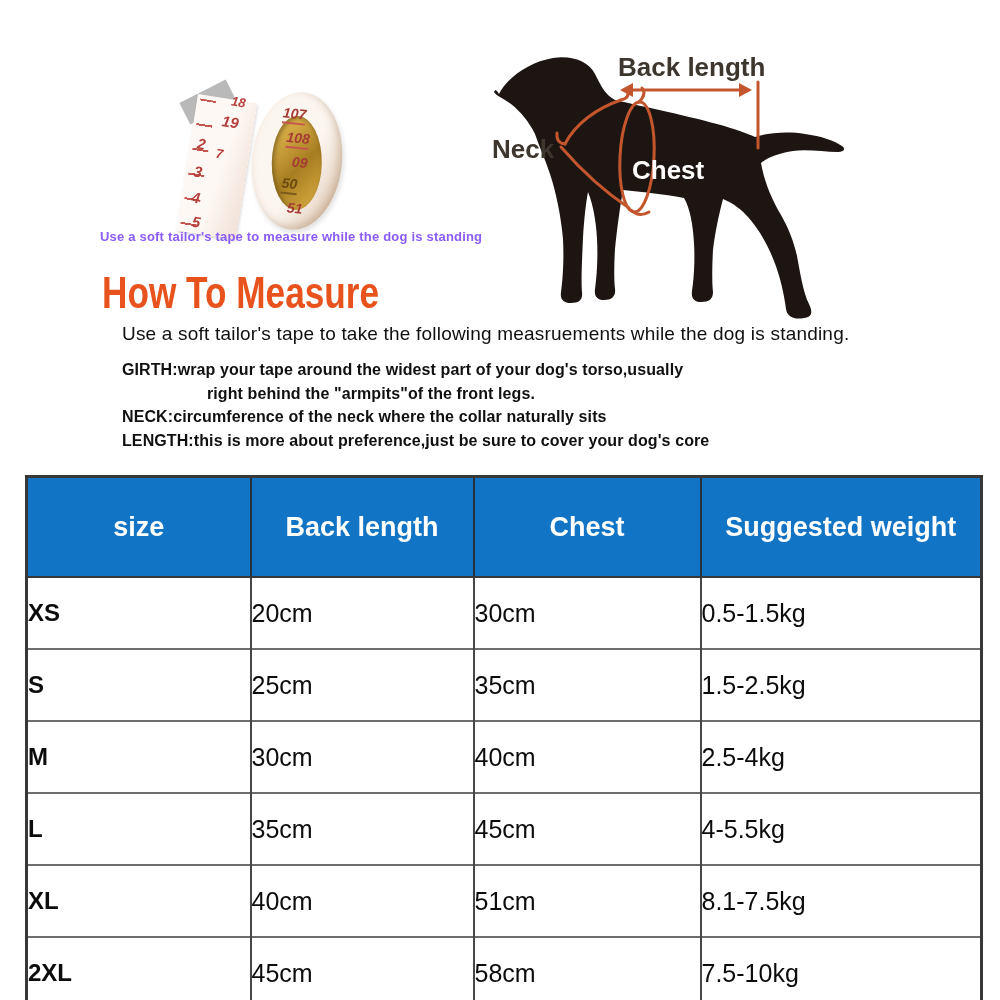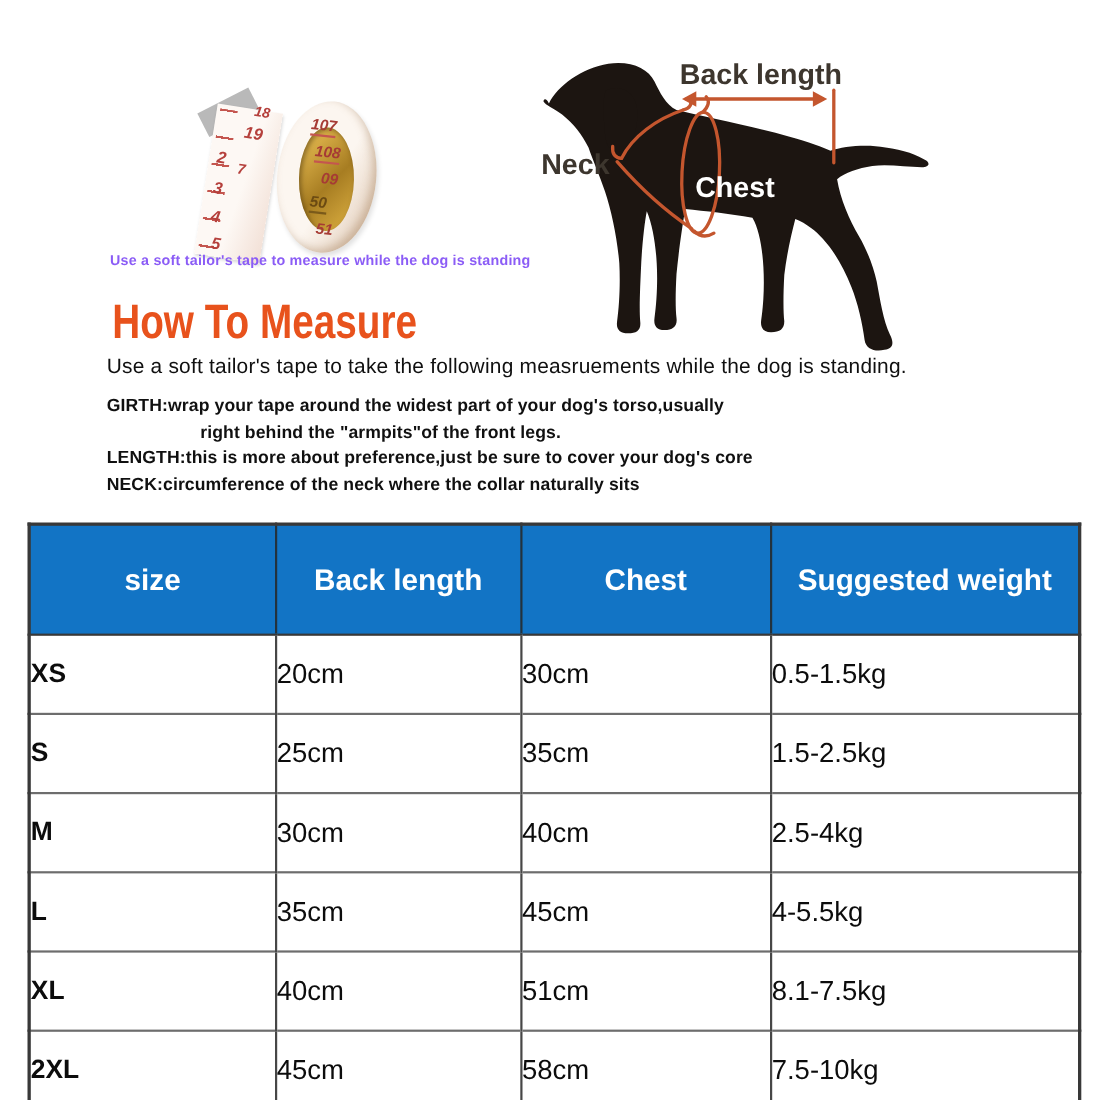--- a/index.html
+++ b/index.html
@@ -37,21 +37,21 @@
   .rn108{left:32px;top:38px;}
   .rn09{left:40px;top:62px;border-bottom:none;}
   .rn50{left:32px;top:84px;color:#6b4a12;border-bottom-color:#7a5a1a;}
   .rn51{left:40px;top:108px;border-bottom:none;}
   
   .tape-caption{position:absolute;left:100px;top:229px;font-size:13px;font-weight:600;
     color:#8b5cf6;letter-spacing:.2px;}
   .heading{position:absolute;left:102px;top:268px;margin:0;font-size:44px;font-weight:900;
     color:var(--heading-color,#e8521c);transform:scaleX(.8);transform-origin:left top;
     letter-spacing:0px;white-space:nowrap;}
-  .instructions{position:absolute;left:97px;top:323px;width:780px;color:#101010;}
+  .instructions{position:absolute;left:122px;top:323px;width:780px;color:#101010;}
   .intro-line{font-size:19px;font-weight:400;margin-bottom:13px;letter-spacing:.2px;}
   .inst-line{font-size:16px;font-weight:bold;line-height:23.5px;letter-spacing:.1px;}
   .inst-line.indent{margin-left:85px;}
   
   .dog-area{position:absolute;left:455px;top:40px;width:450px;height:310px;}
   .dog-area svg{position:absolute;left:0;top:0;}
   .diag-label{position:absolute;font-weight:bold;font-size:26px;color:var(--label-dark,#3d362e);
     white-space:nowrap;}
   .lbl-backlength{left:163px;top:12px;}
   .lbl-neck{left:37px;top:94px;}
@@ -95,22 +95,22 @@
   </div>
 
   <div class="tape-caption">Use a soft tailor's tape to measure while the dog is standing</div>
 
   <h1 class="heading">How To Measure</h1>
 
   <div class="instructions">
     <div class="intro-line">Use a soft tailor's tape to take the following measruements while the dog is standing.</div>
     <div class="inst-line">GIRTH:wrap your tape around the widest part of your dog's torso,usually</div>
     <div class="inst-line indent">right behind the "armpits"of the front legs.</div>
+    <div class="inst-line">NECK:circumference of the neck where the collar naturally sits</div>
     <div class="inst-line">LENGTH:this is more about preference,just be sure to cover your dog's core</div>
-    <div class="inst-line">NECK:circumference of the neck where the collar naturally sits</div>
   </div>
 
   <div class="dog-area">
     <svg width="450" height="310" viewBox="0 0 450 310">
 
       <path style="fill:var(--dog-color,#1c1511)" d="
         M44,54
         C52,38 74,22 98,18 C118,15 134,22 140,34
         C145,44 150,55 160,60
         C185,66 225,74 262,84 C280,89 294,94 300,97

